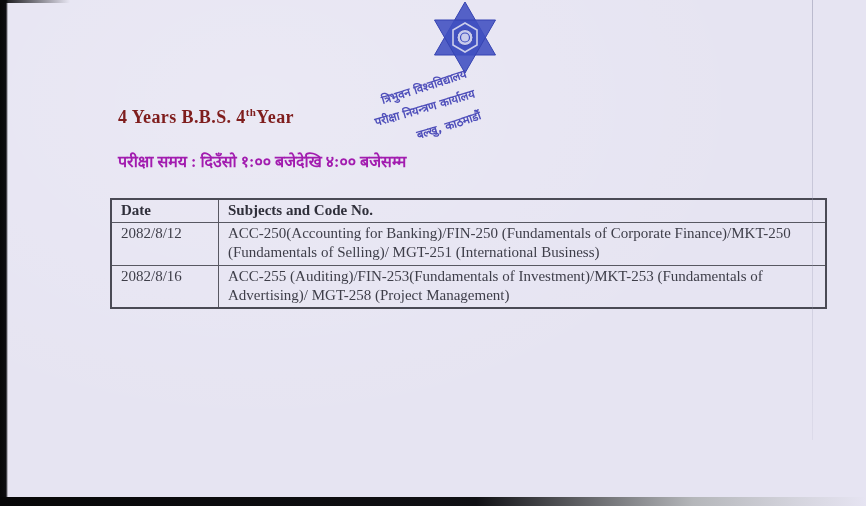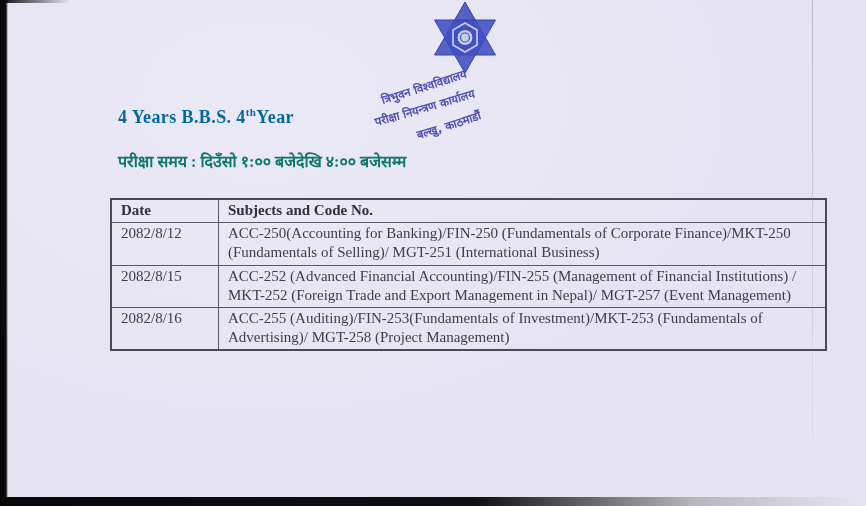--- a/index.html
+++ b/index.html
@@ -32,27 +32,27 @@
     background: radial-gradient(ellipse at 30% 20%, rgba(255,255,255,0.18), rgba(0,0,0,0) 60%);
     pointer-events: none;
   }
 
   
   .stamp { position: absolute; left: 370px; top: 0; width: 175px; height: 150px; }
 
   
   .doc-title {
     position: absolute; left: 118px; top: 106px;
-    font-size: 18px; font-weight: bold; color: #0369a1;
+    font-size: 18px; font-weight: bold; color: #7f1d1d;
     letter-spacing: 0.4px;
   }
   .doc-title sup { font-size: 11px; }
   .exam-time {
     position: absolute; left: 118px; top: 150px;
-    font-size: 16px; font-weight: bold; color: #0f766e;
+    font-size: 16px; font-weight: bold; color: #a21caf;
     font-family: "Liberation Serif", "DejaVu Sans", serif;
   }
 
   
   .schedule {
     position: absolute; left: 110px; top: 198px; width: 717px;
     border-collapse: collapse;
     font-size: 15px; color: #3e3e49;
   }
   .schedule th, .schedule td {
@@ -102,24 +102,20 @@
       <th class="col-date">Date</th>
       <th>Subjects and Code No.</th>
     </tr>
   </thead>
   <tbody>
     <tr>
       <td>2082/8/12</td>
       <td>ACC-250(Accounting for Banking)/FIN-250 (Fundamentals of Corporate Finance)/MKT-250 (Fundamentals of Selling)/ MGT-251 (International Business)</td>
     </tr>
     <tr>
-      <td>2082/8/15</td>
-      <td>ACC-252 (Advanced Financial Accounting)/FIN-255 (Management of Financial Institutions) / MKT-252 (Foreign Trade and Export Management in Nepal)/ MGT-257 (Event Management)</td>
-    </tr>
-    <tr>
       <td>2082/8/16</td>
       <td>ACC-255 (Auditing)/FIN-253(Fundamentals of Investment)/MKT-253 (Fundamentals of Advertising)/ MGT-258 (Project Management)</td>
     </tr>
   </tbody>
 </table>
 
 <div class="scan-edge-left"></div>
 <div class="scan-edge-bottom"></div>
 <div class="scan-edge-topleft"></div>
 <div class="scan-crease"></div>

